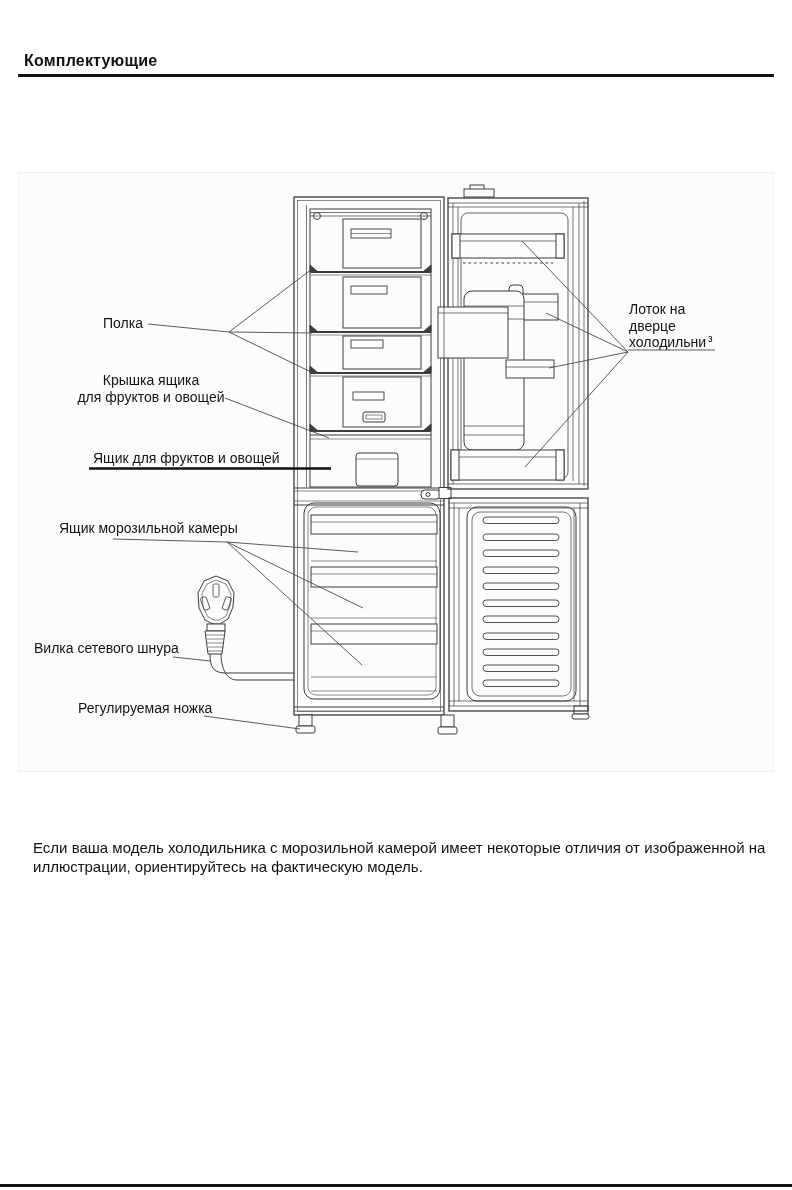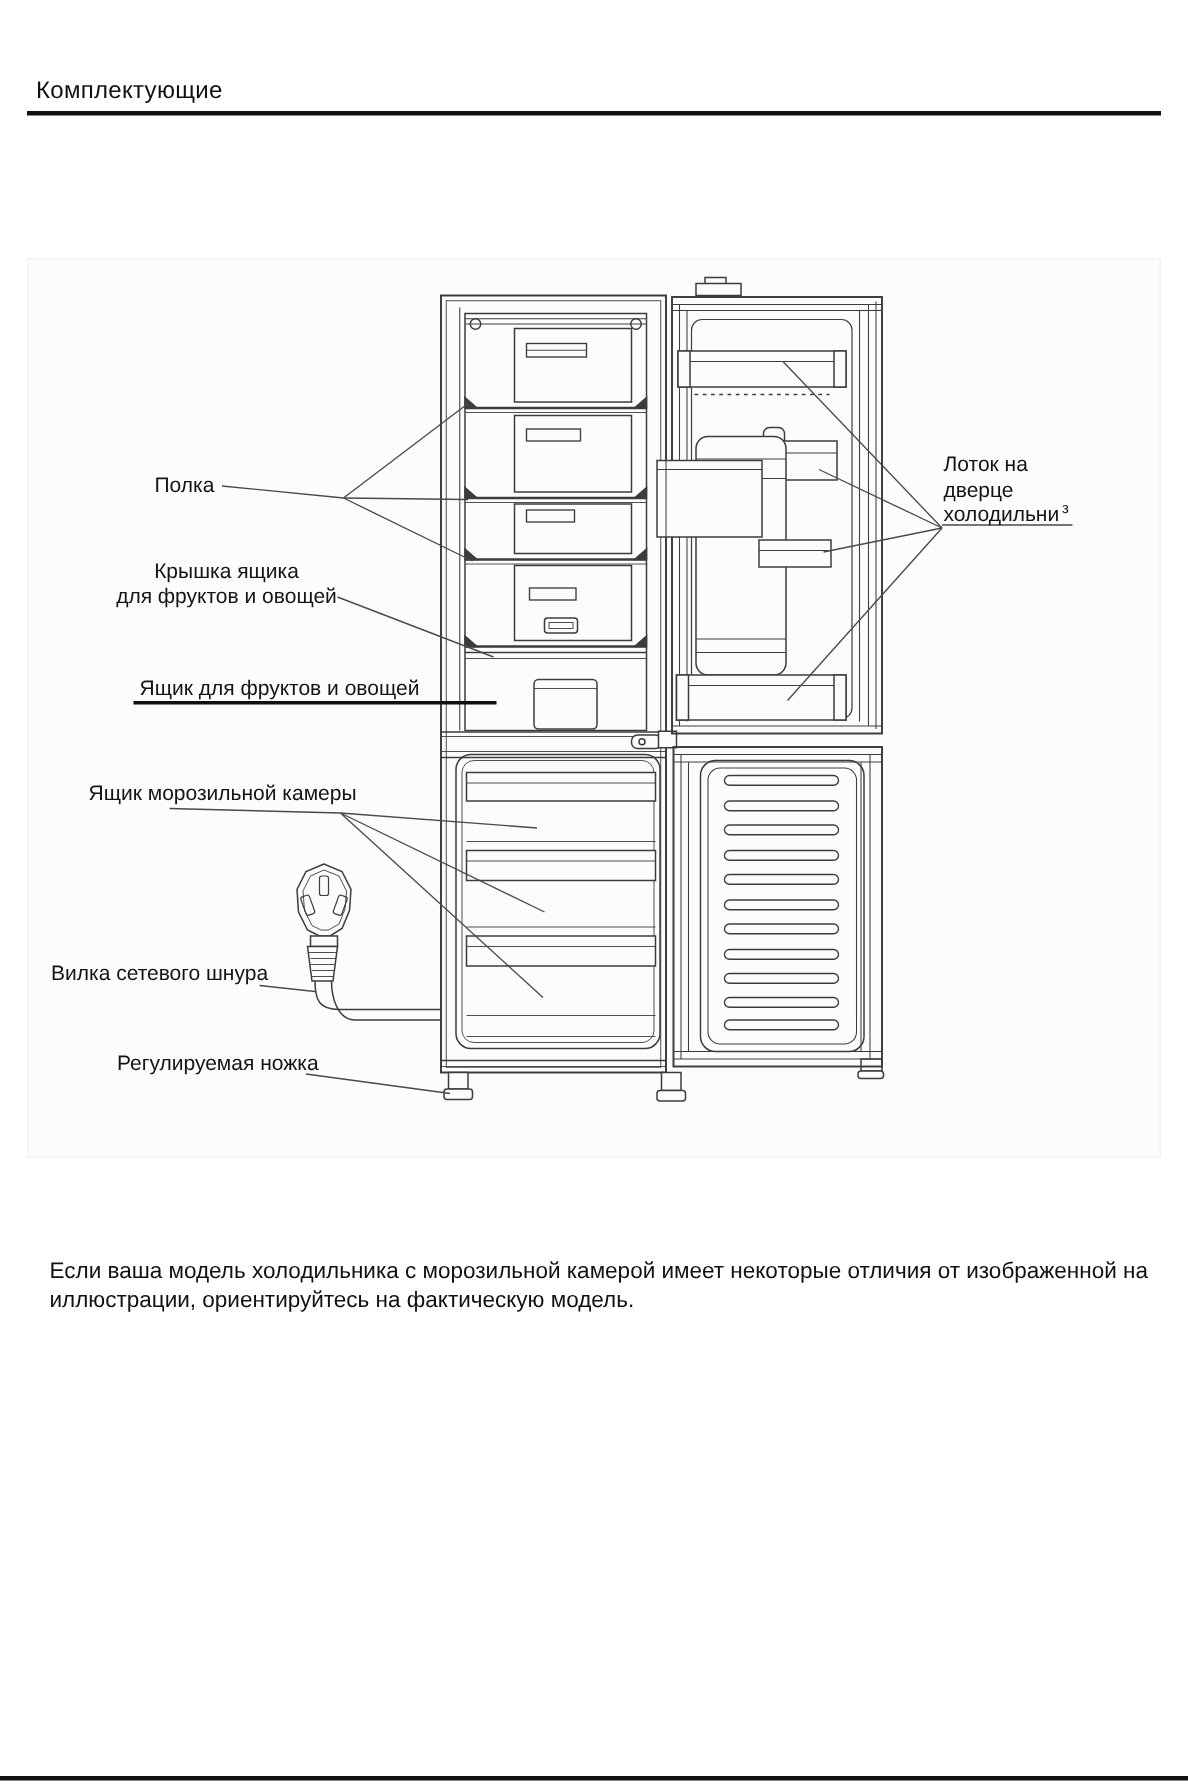--- a/index.html
+++ b/index.html
@@ -2,21 +2,21 @@
 <html><head>
 <meta charset="utf-8">
 <style>
   html,body{margin:0;padding:0;background:#fff;}
   .page{
     position:relative;width:792px;height:1190px;background:#ffffff;
     font-family:"Liberation Sans",sans-serif;color:#141414;overflow:hidden;
   }
   .page-title{
     position:absolute;left:24px;top:52px;margin:0;
-    font-size:16px;font-weight:normal;color:#111;letter-spacing:0.2px;
+    font-size:16px;font-weight:bold;color:#111;letter-spacing:0.2px;
   }
   .header-rule{position:absolute;left:18px;top:74px;width:756px;height:3px;background:#111;}
   .figure-area{
     position:absolute;left:18px;top:172px;width:756px;height:600px;
     background:#fcfcfc;border:1px solid #f1f1f1;box-sizing:border-box;
   }
   .figure-area svg{display:block;}
   .note{
     position:absolute;left:33px;top:838px;width:737px;
     font-size:15px;line-height:19px;color:#111;

